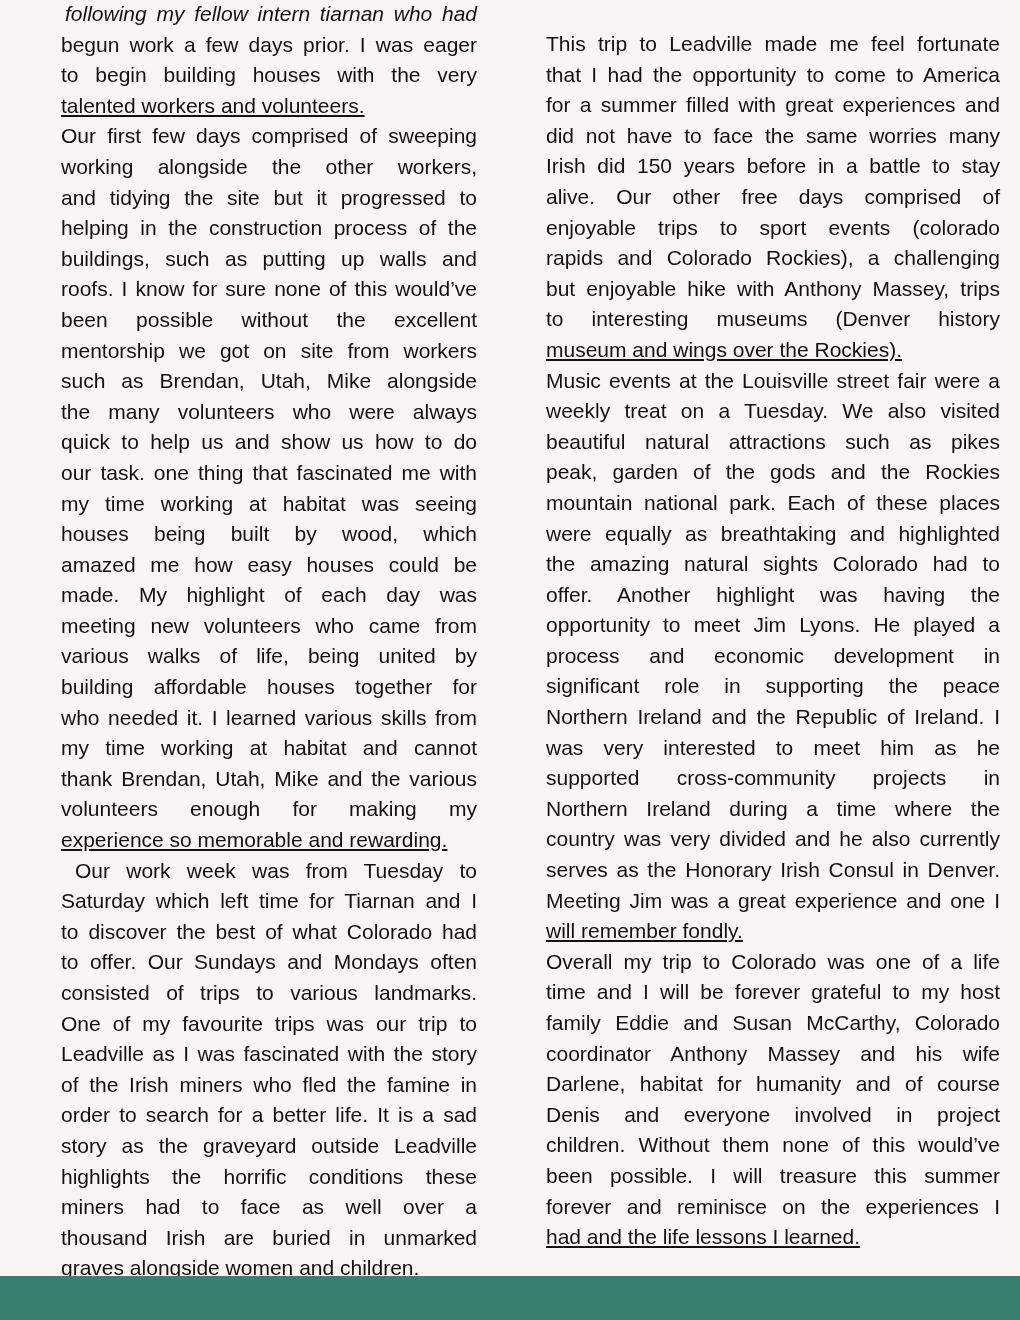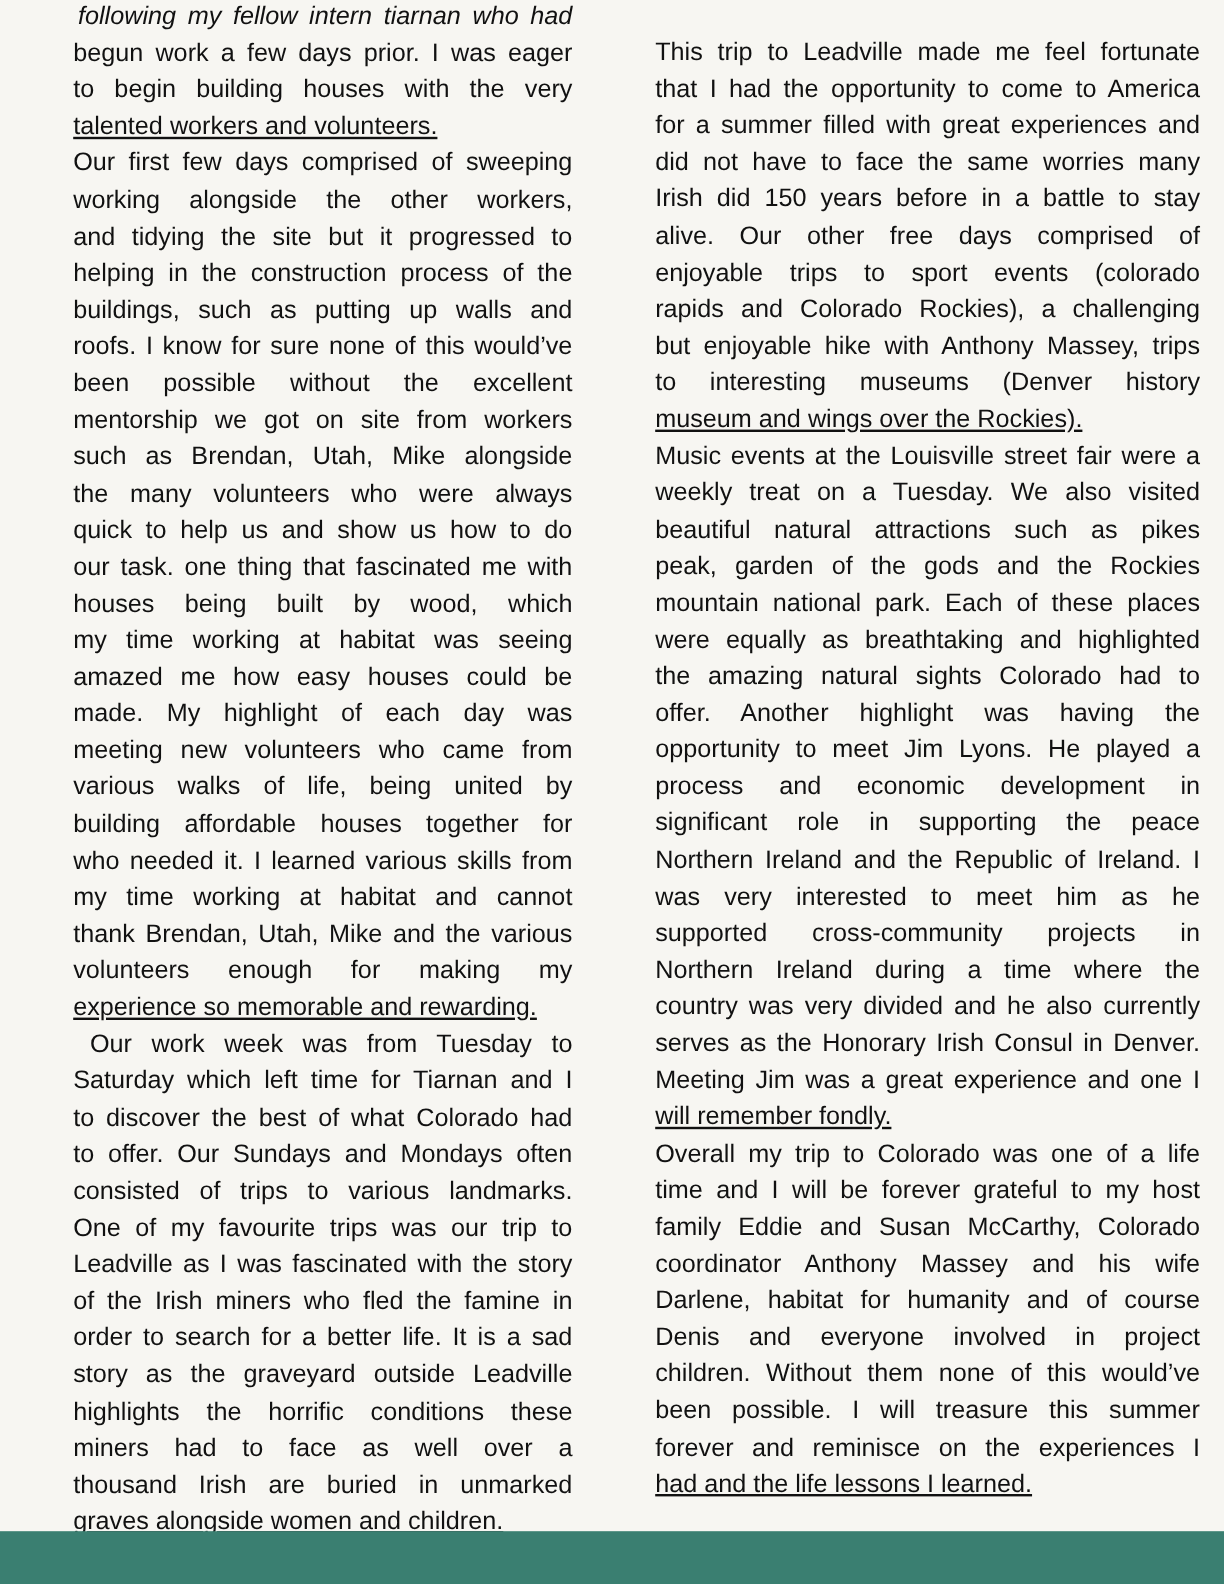--- a/index.html
+++ b/index.html
@@ -79,22 +79,22 @@
     <span class="line">and tidying the site but it progressed to</span>
     <span class="line">helping in the construction process of the</span>
     <span class="line">buildings, such as putting up walls and</span>
     <span class="line">roofs. I know for sure none of this would’ve</span>
     <span class="line">been possible without the excellent</span>
     <span class="line">mentorship we got on site from workers</span>
     <span class="line">such as Brendan, Utah, Mike alongside</span>
     <span class="line">the many volunteers who were always</span>
     <span class="line">quick to help us and show us how to do</span>
     <span class="line">our task. one thing that fascinated me with</span>
+    <span class="line">my time working at habitat was seeing</span>
     <span class="line">houses being built by wood, which</span>
-    <span class="line">my time working at habitat was seeing</span>
     <span class="line">amazed me how easy houses could be</span>
     <span class="line">made. My highlight of each day was</span>
     <span class="line">meeting new volunteers who came from</span>
     <span class="line">various walks of life, being united by</span>
     <span class="line">building affordable houses together for</span>
     <span class="line">who needed it. I learned various skills from</span>
     <span class="line">my time working at habitat and cannot</span>
     <span class="line">thank Brendan, Utah, Mike and the various</span>
     <span class="line">volunteers enough for making my</span>
     <span class="line last">experience so memorable and rewarding.</span>

